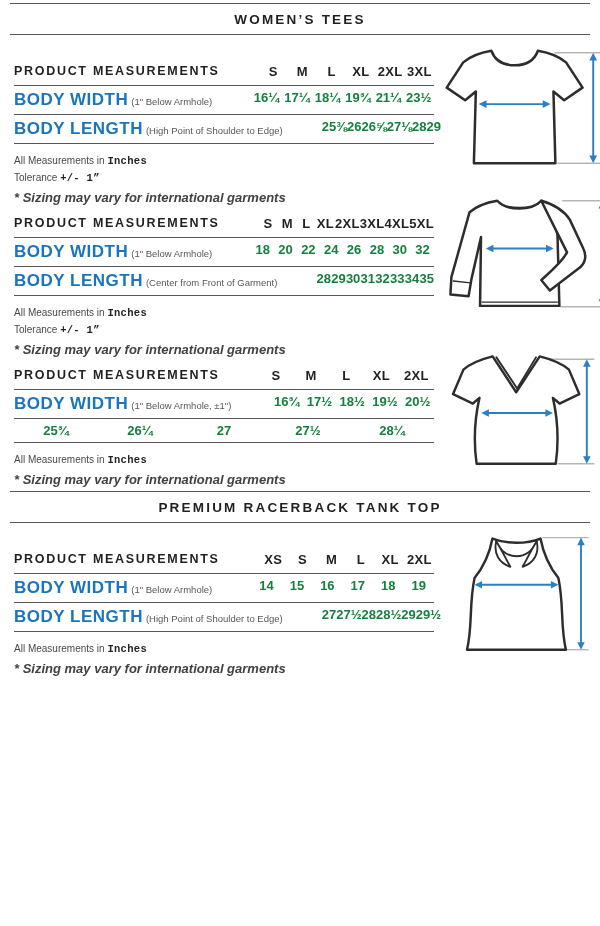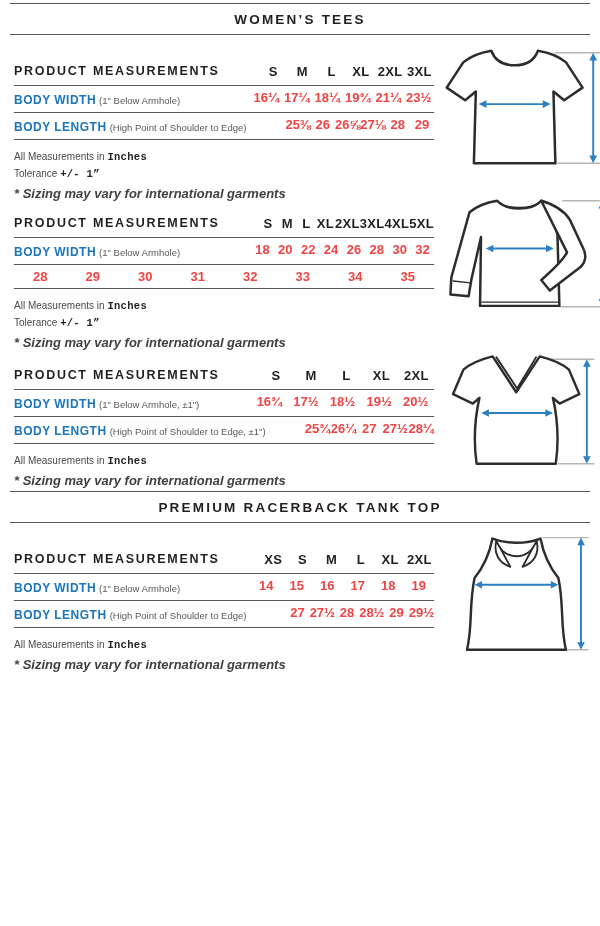--- a/index.html
+++ b/index.html
@@ -19,22 +19,22 @@
   .illus svg { height:130px; width:auto; display:block; }
 
   .mtable { width:420px; }
   .t-row { display:flex; align-items:flex-start; border-bottom:1.5px solid #55565a; padding:4px 0;gap:39px; }
   .t-head { padding-bottom:6px; }
   .t-label { flex:0 0 198px; white-space:nowrap; }
   .head-label { font-size:12.5px; font-weight:bold; letter-spacing:1.7px; color:#231f20; }
   .t-cols { flex:1; display:flex; }
   .t-col { flex:1; text-align:center; font-weight:bold; white-space:nowrap; }
   .size-head { font-size:13px; color:#231f20; letter-spacing:0.3px; }
-  .val { color:#ef4444; font-size:13px; }
-  .row-name { color:#1b74bc; font-weight:bold; font-size:12px; letter-spacing:0.5px; }
+  .val { color:#15803d; font-size:13px; }
+  .row-name { color:#1b74bc; font-weight:bold; font-size:17px; letter-spacing:0.5px; }
   .row-note { color:#56575a; font-size:9.5px; margin-left:3px; }
 
   .footnotes { margin-top:9px; font-size:10px; color:#48494c; line-height:1.62; }
   .footnotes b { color:#232325; font-size:10.5px; letter-spacing:0.3px;font-family:Liberation Mono, monospace; }
   .sizing-note { font-style:italic; font-weight:bold; color:#404144; font-size:13px; }
 
   
   .garment { fill:#ffffff; stroke:#2d2d2f; stroke-width:2.6; stroke-linejoin:round; stroke-linecap:round; }
   .garment-line { fill:none; stroke:#2d2d2f; stroke-width:2; stroke-linecap:round; }
   .thin-line { fill:none; stroke:#2d2d2f; stroke-width:1.4; stroke-linecap:round; }
@@ -149,20 +149,23 @@
                 <div class="t-col val">20</div>
                 <div class="t-col val">22</div>
                 <div class="t-col val">24</div>
                 <div class="t-col val">26</div>
                 <div class="t-col val">28</div>
                 <div class="t-col val">30</div>
                 <div class="t-col val">32</div>
               </div>
           </div>
           <div class="t-row">
+            <div class="t-label">
+              <span class="row-name">BODY LENGTH</span><span class="row-note">(Center from Front of Garment)</span>
+            </div>
             <div class="t-cols">
 
             <div class="t-col val">28</div>
                 <div class="t-col val">29</div>
                 <div class="t-col val">30</div>
                 <div class="t-col val">31</div>
                 <div class="t-col val">32</div>
                 <div class="t-col val">33</div>
                 <div class="t-col val">34</div>
                 <div class="t-col val">35</div>
@@ -221,23 +224,20 @@
             <div class="t-cols">
 
             <div class="t-col val">16¾</div>
                 <div class="t-col val">17½</div>
                 <div class="t-col val">18½</div>
                 <div class="t-col val">19½</div>
                 <div class="t-col val">20½</div>
               </div>
           </div>
           <div class="t-row">
-            <div class="t-label">
-              <span class="row-name">BODY LENGTH</span><span class="row-note">(High Point of Shoulder to Edge, ±1")</span>
-            </div>
             <div class="t-cols">
 
             <div class="t-col val">25¾</div>
                 <div class="t-col val">26¼</div>
                 <div class="t-col val">27</div>
                 <div class="t-col val">27½</div>
                 <div class="t-col val">28¼</div>
               </div>
           </div>
         </div>

